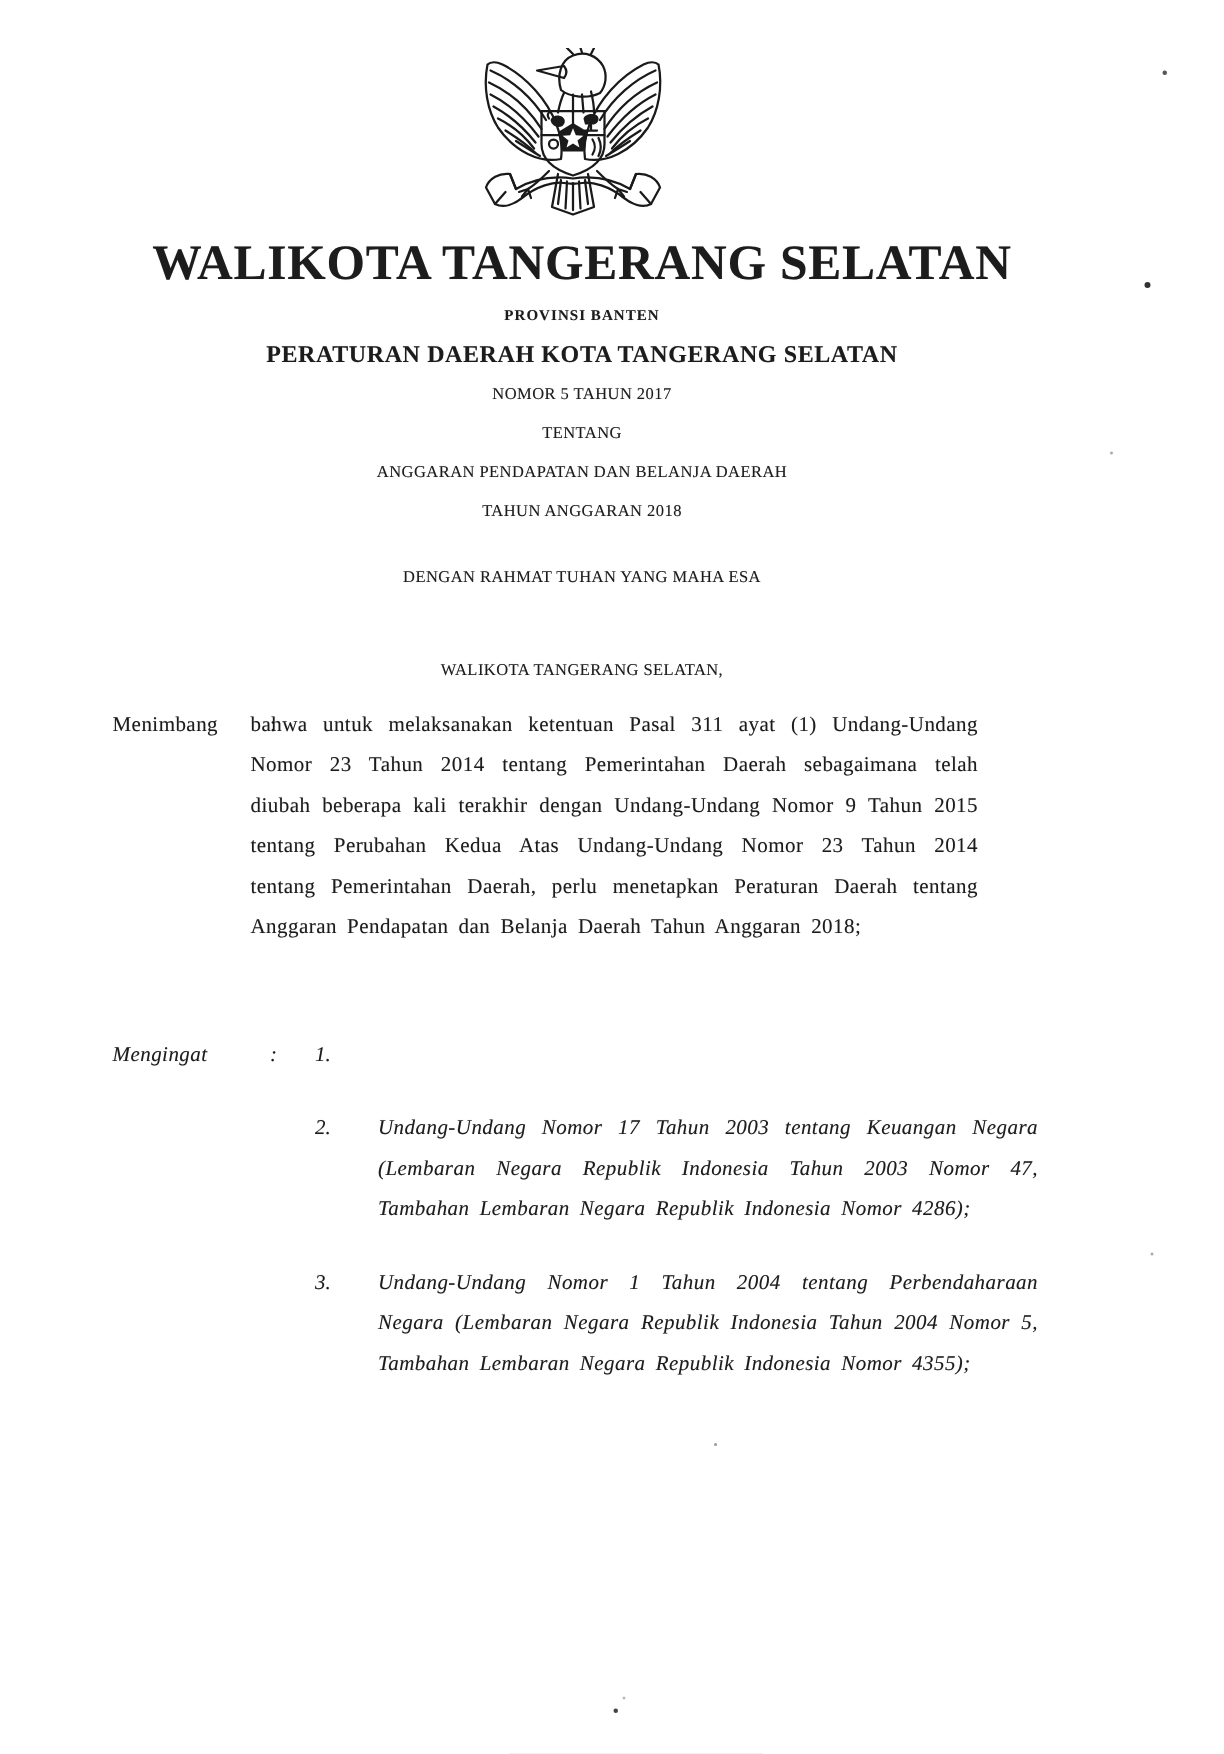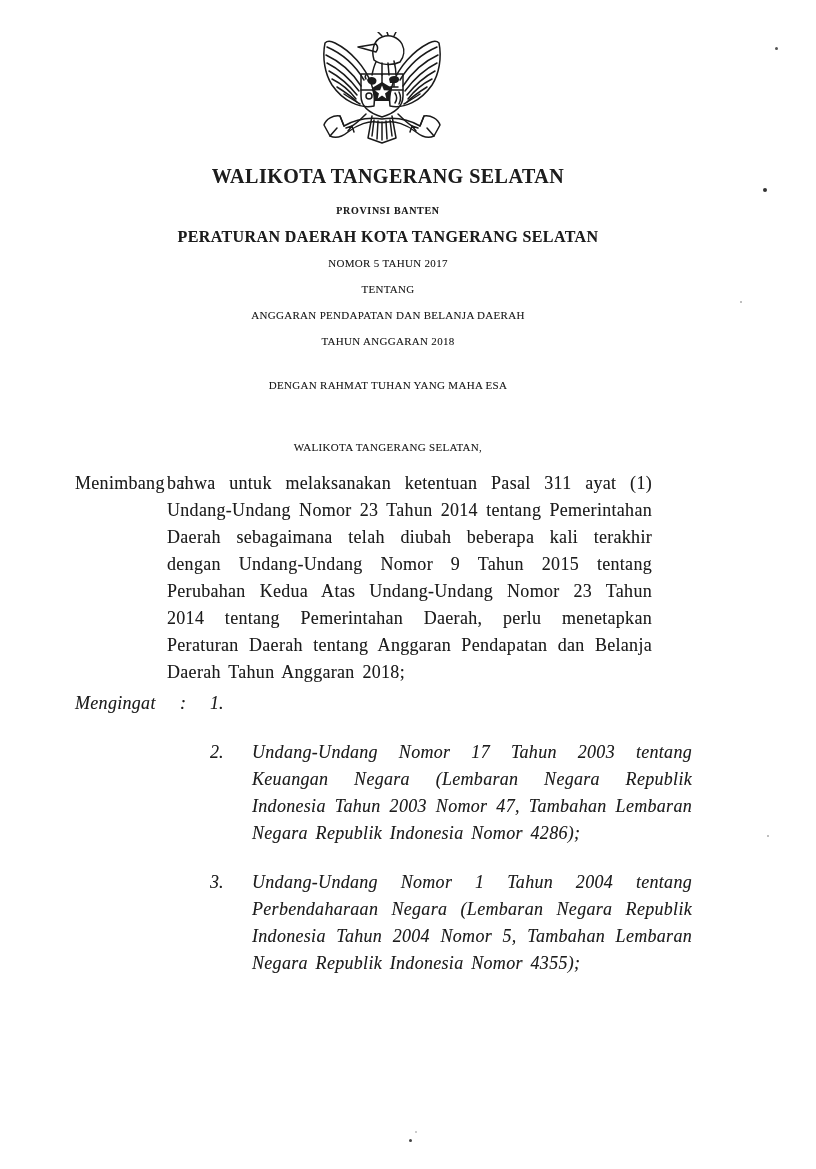--- a/index.html
+++ b/index.html
@@ -9,29 +9,29 @@
     font-family:"Liberation Serif","DejaVu Serif",serif;
     color:#1c1c1c;
     text-shadow:0 0 0.5px rgba(20,20,20,0.35);
   }
 
   
   .emblem { position:absolute; left:316px; top:32px; width:132px; height:124px; }
 
   
   .headings { position:absolute; left:60px; top:161px; width:656px; text-align:center; }
-  .t-title  { font-size:20px; font-weight:700; line-height:31px; letter-spacing:0.5px; }
+  .t-title  { font-size:33px; font-weight:700; line-height:31px; letter-spacing:0.5px; }
   .t-prov   { margin-top:6px; font-size:10px; font-weight:700; line-height:26px; letter-spacing:0.7px; }
   .t-perda  { font-size:16px; font-weight:700; line-height:26px; letter-spacing:0.4px; }
   .t-line   { font-size:11px; font-weight:400; line-height:26px; letter-spacing:0.3px; }
   .t-rahmat { margin-top:18px; }
   .t-issuer { margin-top:36px; }
 
   
-  .clause { position:absolute; left:75px; width:640px; font-size:18px; line-height:27px; }
+  .clause { position:absolute; left:75px; width:640px; font-size:14px; line-height:27px; }
   .clause-menimbang { top:470px; }
   .clause-mengingat { top:690px;font-style:italic; }
   .clause-label { position:absolute; left:0; top:0; letter-spacing:0.3px; }
   .clause-colon { position:absolute; left:105px; top:0; }
   .clause-body  {
     margin-left:92px; width:485px;
     text-align:justify; letter-spacing:0.3px; word-spacing:3px;
   }
   .items { margin-left:135px; width:490px; }
   .item { display:flex; margin-bottom:22px; }

